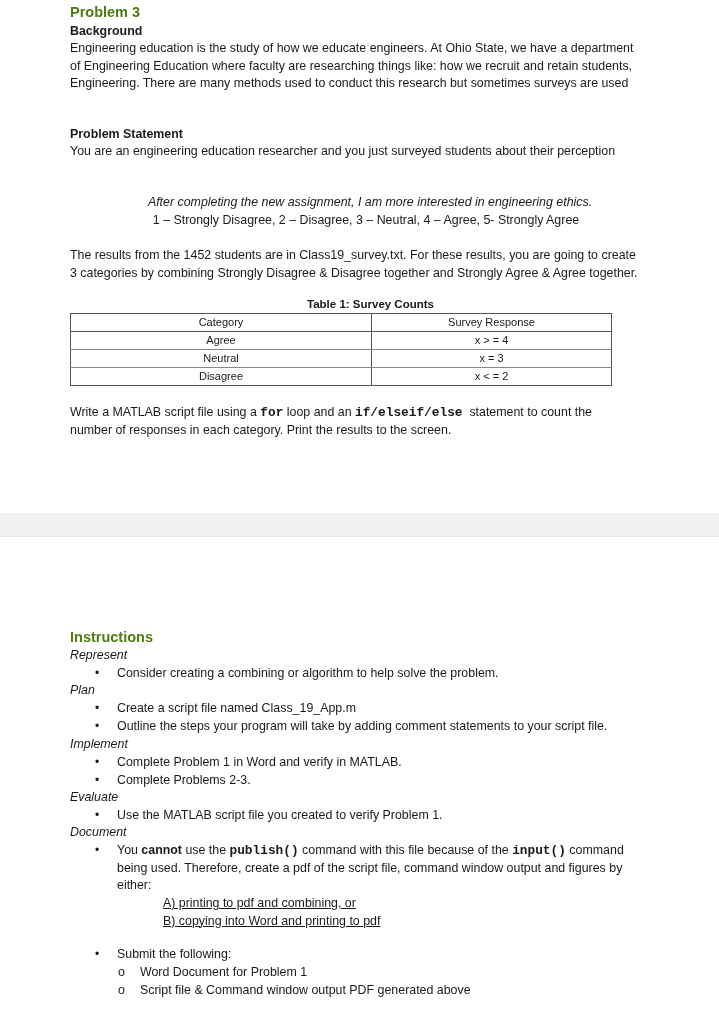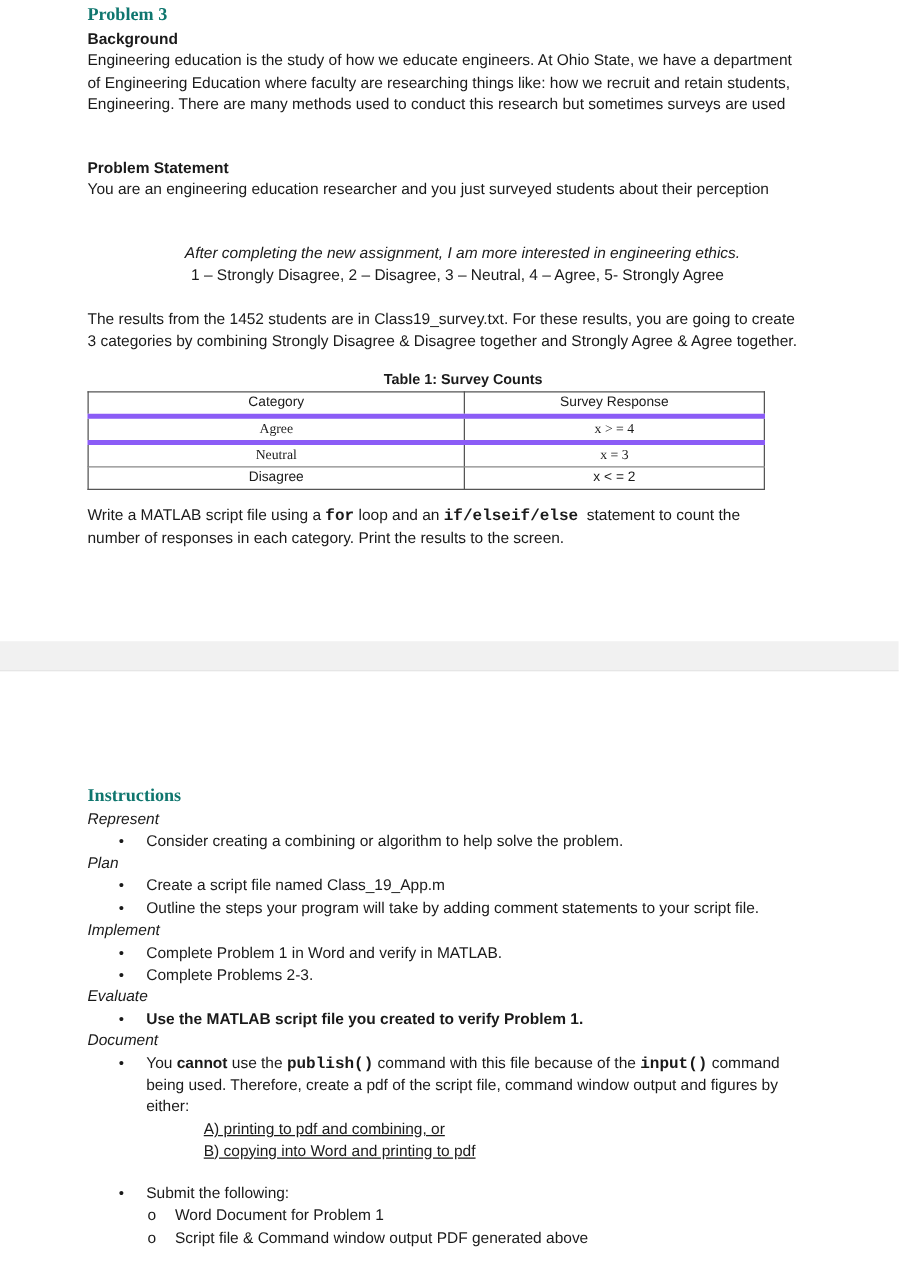--- a/index.html
+++ b/index.html
@@ -1,34 +1,34 @@
 <!DOCTYPE html>
 <html><head>
 <meta charset="utf-8">
 <style>
   html, body { margin:0; padding:0; }
   body {
     width:719px; height:1024px; background:#ffffff; position:relative; overflow:hidden;
     font-family:"Liberation Sans", sans-serif; color:#1a1a1a; font-size:12.4px;
   }
   .abs { position:absolute; white-space:nowrap; }
-  .h-blue { color:#0f766e; font-weight:bold; font-size:14.5px;font-family:Liberation Serif, serif; }
+  .h-blue { color:#4d7c0f; font-weight:bold; font-size:14.5px; }
   .bold { font-weight:bold; }
   .ital { font-style:italic; }
   .mono { font-family:"Liberation Mono", monospace; font-weight:bold; font-size:12.8px; }
   .line { line-height:17.5px; }
   .gray-band { position:absolute; left:0; top:513px; width:719px; height:23px; background:#f1f1f1; border-bottom:1px solid #e6e6e6; }
   table.survey {
     position:absolute; left:70px; top:313px; width:542px; border-collapse:collapse;
     font-size:11px;
   }
   table.survey td {
     border:1px solid #555; height:17px; padding:0; text-align:center; line-height:17px;
   }
-  table.survey tr.mid td { border-top:4px solid #8b5cf6; border-bottom:1px solid #888;font-family:Liberation Serif, serif; }
+  table.survey tr.mid td { border-top:1px solid #8b5cf6; border-bottom:1px solid #888; }
   table.survey td.c1 { width:300px; }
   .bullet { position:absolute; font-size:12px; }
 </style>
 </head>
 <body>
 
 <div class="abs h-blue" style="left:70px; top:4px;">Problem 3</div>
 <div class="abs bold" style="left:70px; top:24px;">Background</div>
 <div class="abs line" style="left:70px; top:40px;">
   <div>Engineering education is the study of how we educate engineers.  At Ohio State, we have a department</div>
@@ -90,21 +90,21 @@
 <div class="abs" style="left:117px; top:719px;">Outline the steps your program will take by adding comment statements to your script file.</div>
 
 <div class="abs ital" style="left:70px; top:737px;">Implement</div>
 <span class="bullet" style="left:95px; top:755px;">•</span>
 <div class="abs" style="left:117px; top:755px;">Complete Problem 1 in Word and verify in MATLAB.</div>
 <span class="bullet" style="left:95px; top:773px;">•</span>
 <div class="abs" style="left:117px; top:773px;">Complete Problems 2-3.</div>
 
 <div class="abs ital" style="left:70px; top:790px;">Evaluate</div>
 <span class="bullet" style="left:95px; top:808px;">•</span>
-<div class="abs" style="left:117px; top:808px;font-weight:bold;">Use the MATLAB script file you created to verify Problem 1.</div>
+<div class="abs" style="left:117px; top:808px;">Use the MATLAB script file you created to verify Problem 1.</div>
 
 <div class="abs ital" style="left:70px; top:825px;">Document</div>
 <span class="bullet" style="left:95px; top:843px;">•</span>
 <div class="abs line" style="left:117px; top:842px;">
   <div style="white-space:pre;"><span>You </span><span class="bold">cannot</span><span> use the </span><span class="mono">publish()</span><span> command with this file because of the </span><span class="mono">input()</span><span> command</span></div>
   <div>being used.  Therefore, create a pdf of the script file, command window output and figures by</div>
   <div>either:</div>
 </div>
 <div class="abs line" style="left:163px; top:895px;text-decoration:underline;">
   <div>A) printing to pdf and combining, or</div>

